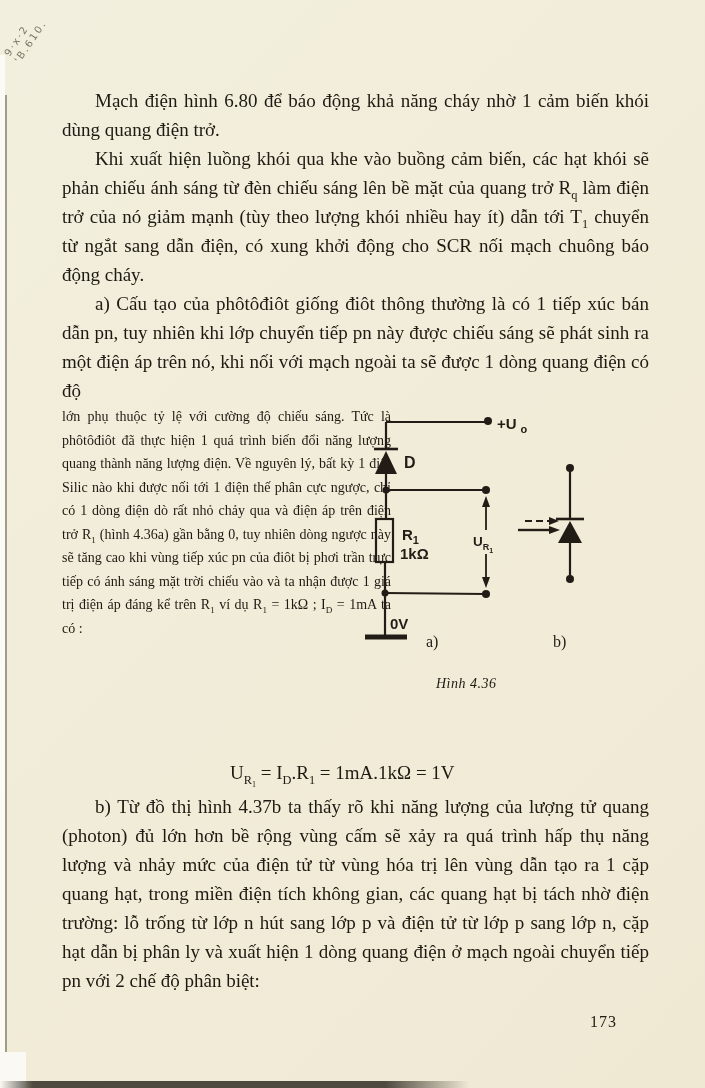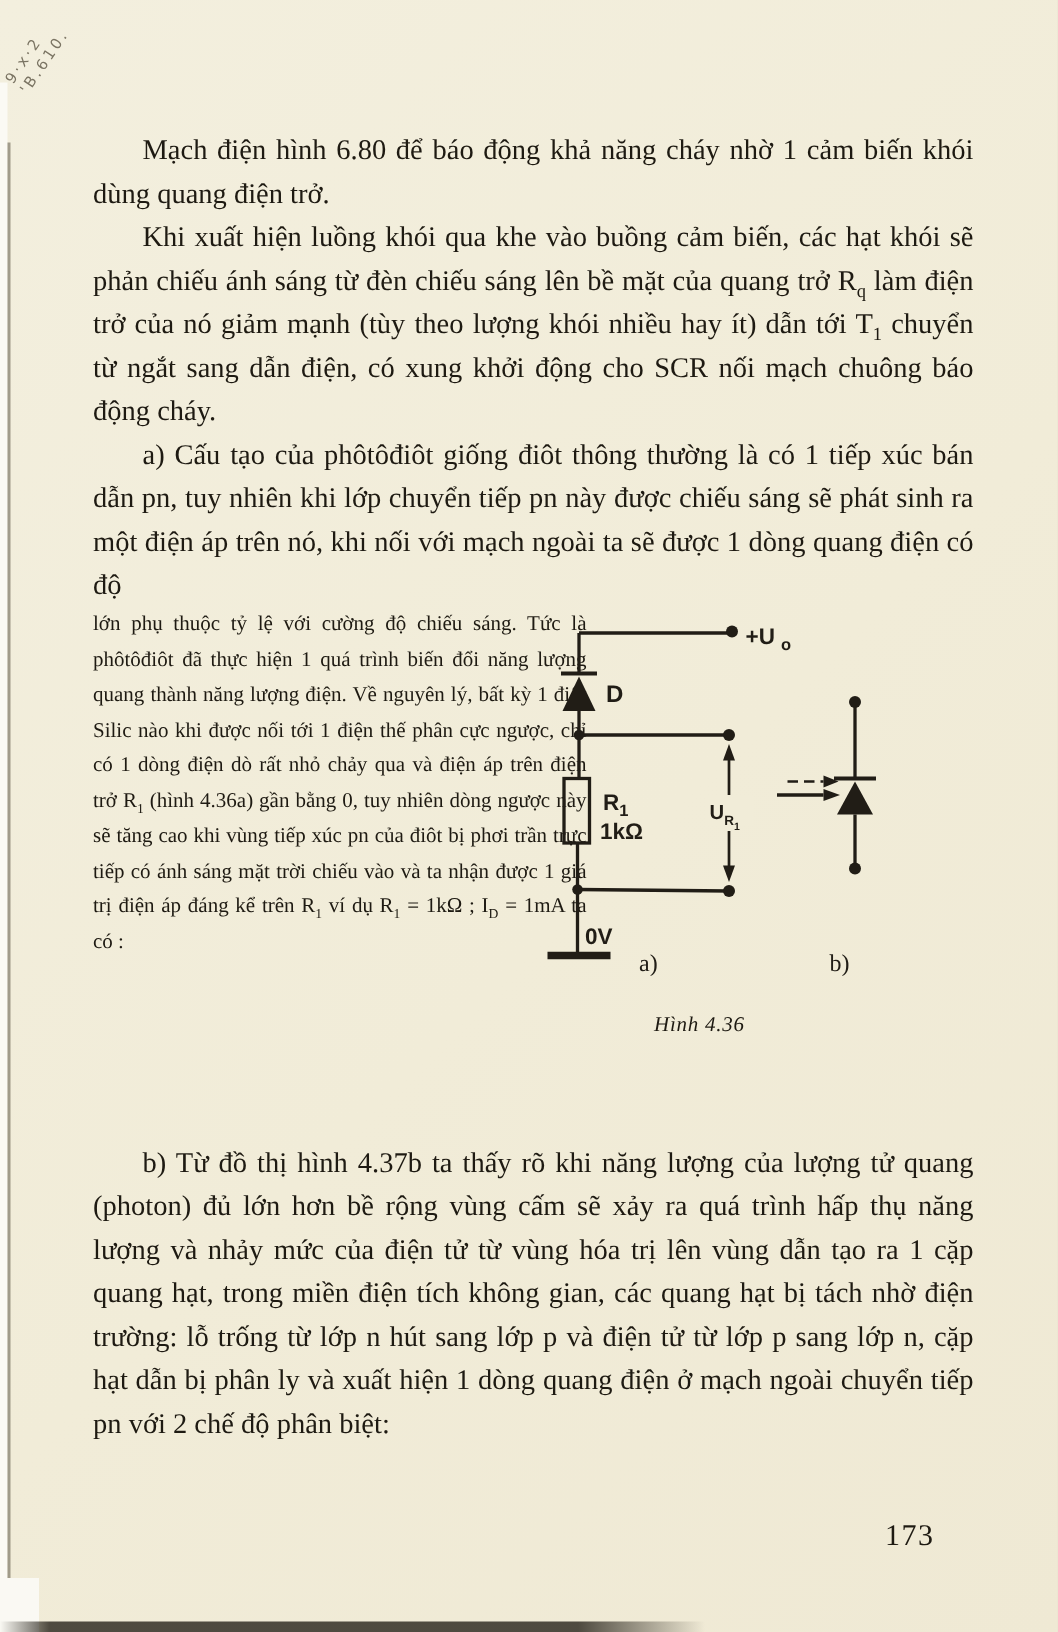--- a/index.html
+++ b/index.html
@@ -32,21 +32,21 @@
     font-size:19.5px; font-weight:bold; line-height:22px;
     margin:7px 0 10px 0;
   }
   .col-text {
     width:329px; min-height:352px;
     font-size:14px; line-height:23.5px; text-align:justify; text-indent:0;
   }
   .formula { font-size:19px; line-height:26px; margin:3px 0 6px 168px; text-indent:0; text-align:left; }
   .p-ky { font-size:19px; line-height:25px; }
   .p-b  { font-size:19px; line-height:25px; margin-top:4px; }
-  .page-number { position:absolute; left:590px; top:1013px; font-size:20px; letter-spacing:1px; }
+  .page-number { position:absolute; left:590px; top:1013px; font-size:16px; letter-spacing:1px; }
   
   .figure { position:absolute; left:356px; top:390px; width:300px; height:320px; }
   .figure-caption {
     position:absolute; left:80px; top:274px; width:100px;
     font-size:14px; font-weight:normal; font-style:italic; letter-spacing:.5px;margin-top:12px;
   }
   .fig-label { font-family:"Liberation Sans","DejaVu Sans",sans-serif; font-weight:bold; fill:#211d16; }
   .fig-part  { font-family:"Liberation Serif","DejaVu Serif",serif; fill:#211d16; }
 </style>
 </head>
@@ -62,20 +62,21 @@
   <div class="pencil-note">
     <div>9·x·2</div>
     <div>'B.610.</div>
   </div>
 
   <div class="content">
     <p>Mạch điện hình 6.80 để báo động khả năng cháy nhờ 1 cảm biến khói dùng quang điện trở.</p>
     <p>Khi xuất hiện luồng khói qua khe vào buồng cảm biến, các hạt khói sẽ phản chiếu ánh sáng từ đèn chiếu sáng lên bề mặt của quang trở R<sub>q</sub> làm điện trở của nó giảm mạnh (tùy theo lượng khói nhiều hay ít) dẫn tới T<sub>1</sub> chuyển từ ngắt sang dẫn điện, có xung khởi động cho SCR nối mạch chuông báo động cháy.</p>
     <p>a) Cấu tạo của phôtôđiôt giống điôt thông thường là có 1 tiếp xúc bán dẫn pn, tuy nhiên khi lớp chuyển tiếp pn này được chiếu sáng sẽ phát sinh ra một điện áp trên nó, khi nối với mạch ngoài ta sẽ được 1 dòng quang điện có độ</p>
     <div class="col-text">lớn phụ thuộc tỷ lệ với cường độ chiếu sáng. Tức là phôtôđiôt đã thực hiện 1 quá trình biến đổi năng lượng quang thành năng lượng điện. Về nguyên lý, bất kỳ 1 điôt Silic nào khi được nối tới 1 điện thế phân cực ngược, chỉ có 1 dòng điện dò rất nhỏ chảy qua và điện áp trên điện trở R<sub>1</sub> (hình 4.36a) gần bằng 0, tuy nhiên dòng ngược này sẽ tăng cao khi vùng tiếp xúc pn của điôt bị phơi trần trực tiếp có ánh sáng mặt trời chiếu vào và ta nhận được 1 giá trị điện áp đáng kể trên R<sub>1</sub> ví dụ R<sub>1</sub> = 1kΩ ; I<sub>D</sub> = 1mA ta có :</div>
+    <div class="formula">U<sub>R<sub>1</sub></sub> = I<sub>D</sub>.R<sub>1</sub> = 1mA.1kΩ = 1V</div>
     <p class="p-b">b) Từ đồ thị hình 4.37b ta thấy rõ khi năng lượng của lượng tử quang (photon) đủ lớn hơn bề rộng vùng cấm sẽ xảy ra quá trình hấp thụ năng lượng và nhảy mức của điện tử từ vùng hóa trị lên vùng dẫn tạo ra 1 cặp quang hạt, trong miền điện tích không gian, các quang hạt bị tách nhờ điện trường: lỗ trống từ lớp n hút sang lớp p và điện tử từ lớp p sang lớp n, cặp hạt dẫn bị phân ly và xuất hiện 1 dòng quang điện ở mạch ngoài chuyển tiếp pn với 2 chế độ phân biệt:</p>
   </div>
 
   <div class="figure">
     <svg width="300" height="320" viewBox="0 0 300 320">
       <g stroke="#211d16" stroke-width="2.2" fill="none">
 
         <line x1="30" y1="32" x2="129" y2="32"></line>
         <line x1="30" y1="32" x2="30" y2="58"></line>
 

